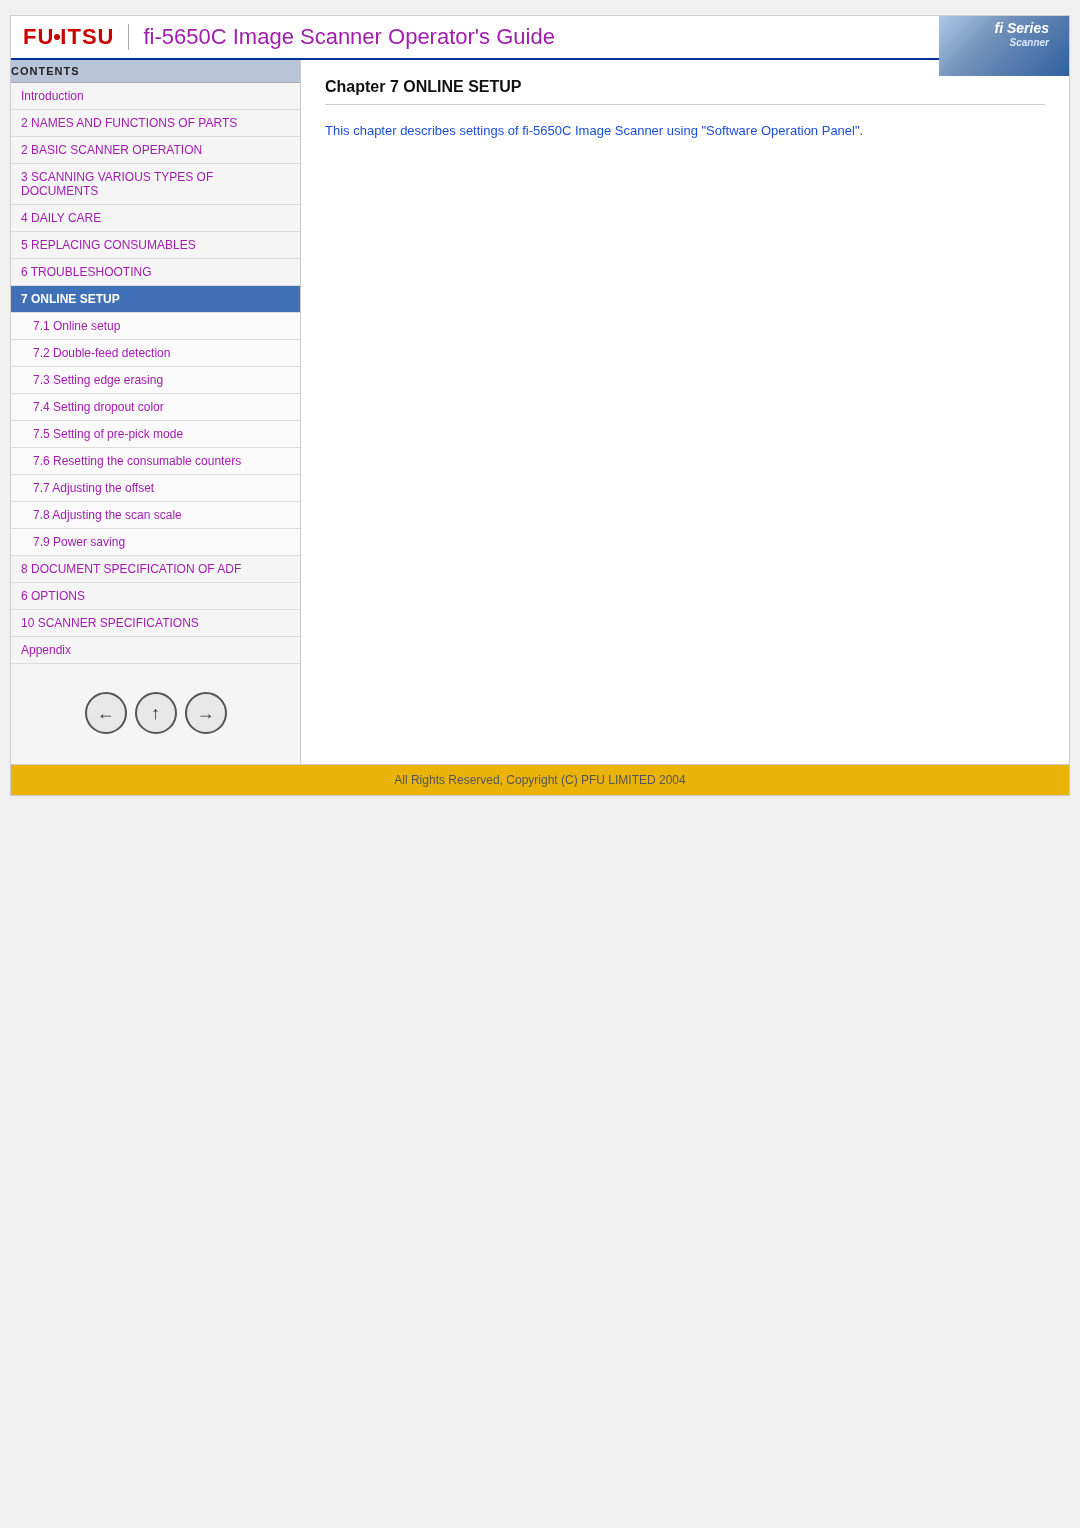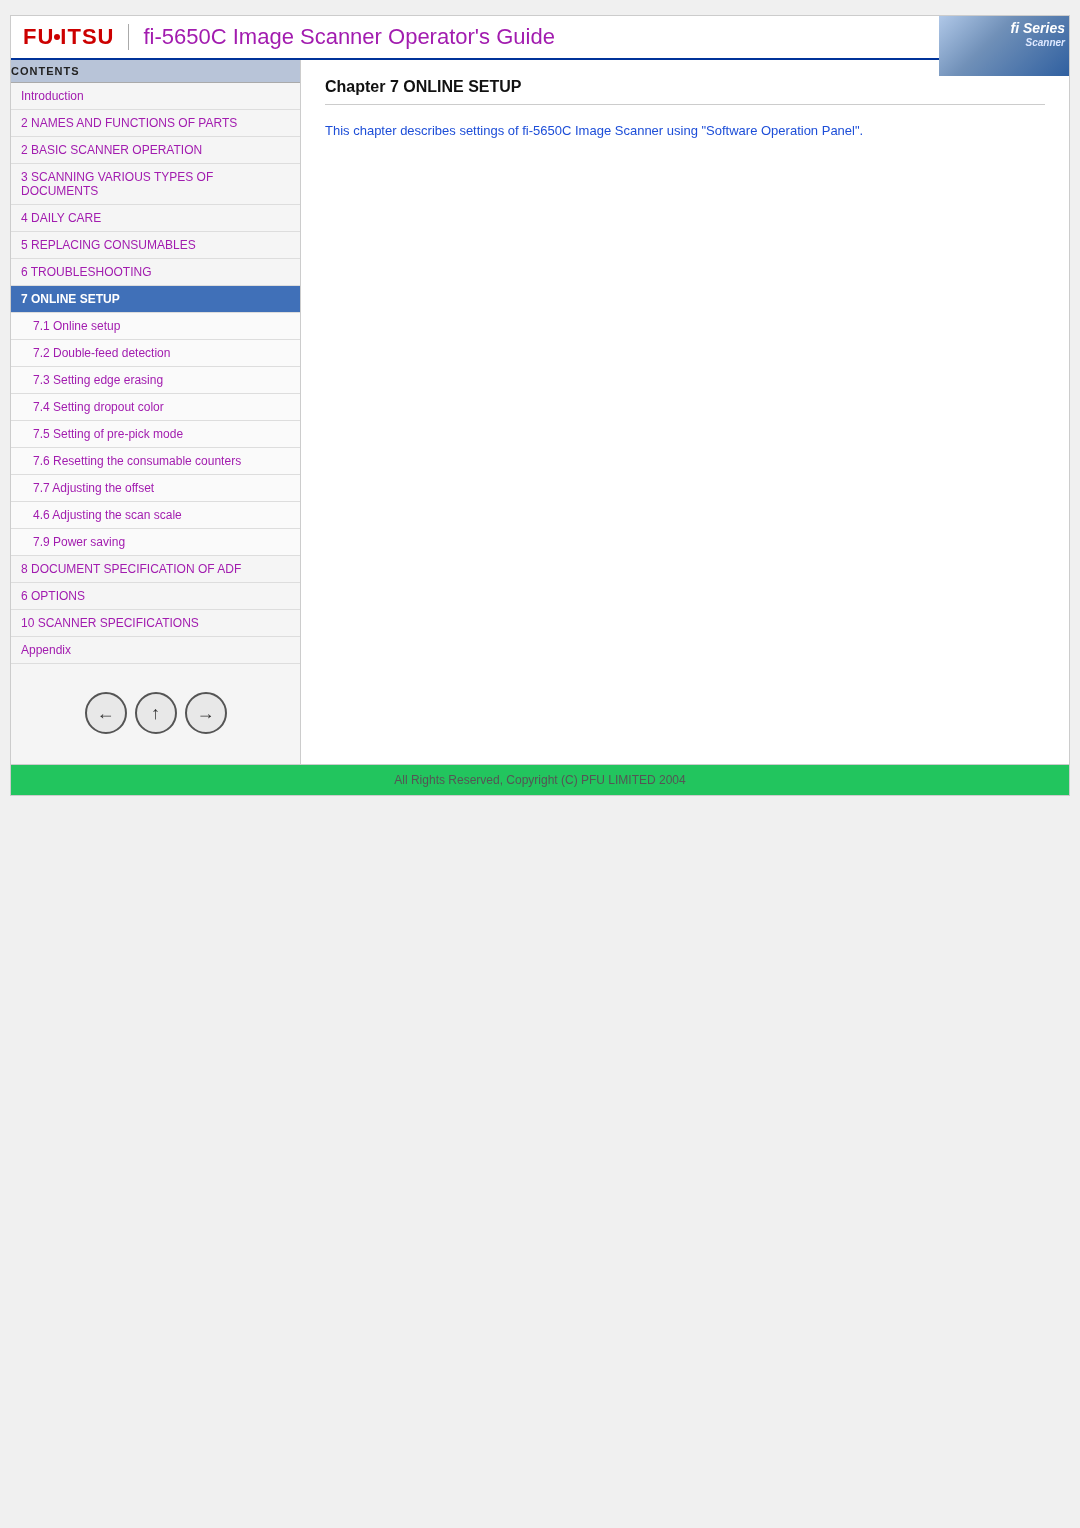--- a/index.html
+++ b/index.html
@@ -68,21 +68,21 @@
     .header-fi-series {
       position: absolute;
       right: 0;
       top: 0;
       width: 130px;
       height: 60px;
       background: linear-gradient(135deg, #b0c8e8 0%, #7090b8 40%, #3060a0 100%);
       display: flex;
       align-items: flex-start;
       justify-content: flex-end;
-      padding: 4px 4px;
+      padding: 4px 20px;
       overflow: hidden;
     }
 
     .fi-series-text {
       color: #fff;
       font-size: 14px;
       font-style: italic;
       font-weight: bold;
       text-align: right;
       line-height: 1.2;
@@ -187,21 +187,21 @@
       line-height: 1.6;
     }
 
     
     .footer {
       border-top: 1px solid #ccc;
       text-align: center;
       padding: 8px 0;
       font-size: 12px;
       color: #555;
-      background: #22c55e;
+      background: #eab308;
     }
   </style>
 </head>
 <body>
 
 <div class="outer-wrapper">
 
   <div class="header">
     <div class="header-logo">
       <span class="logo-fujitsu">
@@ -231,21 +231,21 @@
           <div class="sidebar-item">5 REPLACING CONSUMABLES</div>
           <div class="sidebar-item">6 TROUBLESHOOTING</div>
           <div class="sidebar-item active">7 ONLINE SETUP</div>
           <div class="sidebar-item sub-item">7.1 Online setup</div>
           <div class="sidebar-item sub-item">7.2 Double-feed detection</div>
           <div class="sidebar-item sub-item">7.3 Setting edge erasing</div>
           <div class="sidebar-item sub-item">7.4 Setting dropout color</div>
           <div class="sidebar-item sub-item">7.5 Setting of pre-pick mode</div>
           <div class="sidebar-item sub-item">7.6 Resetting the consumable counters</div>
           <div class="sidebar-item sub-item">7.7 Adjusting the offset</div>
-          <div class="sidebar-item sub-item">4.6 Adjusting the scan scale</div>
+          <div class="sidebar-item sub-item">7.8 Adjusting the scan scale</div>
           <div class="sidebar-item sub-item">7.9 Power saving</div>
           <div class="sidebar-item">8 DOCUMENT SPECIFICATION OF ADF</div>
           <div class="sidebar-item">6 OPTIONS</div>
           <div class="sidebar-item">10 SCANNER SPECIFICATIONS</div>
           <div class="sidebar-item">Appendix</div>
         </div>
 
       <div class="sidebar-nav-buttons">
         <div class="nav-btn">←</div>
         <div class="nav-btn">↑</div>

